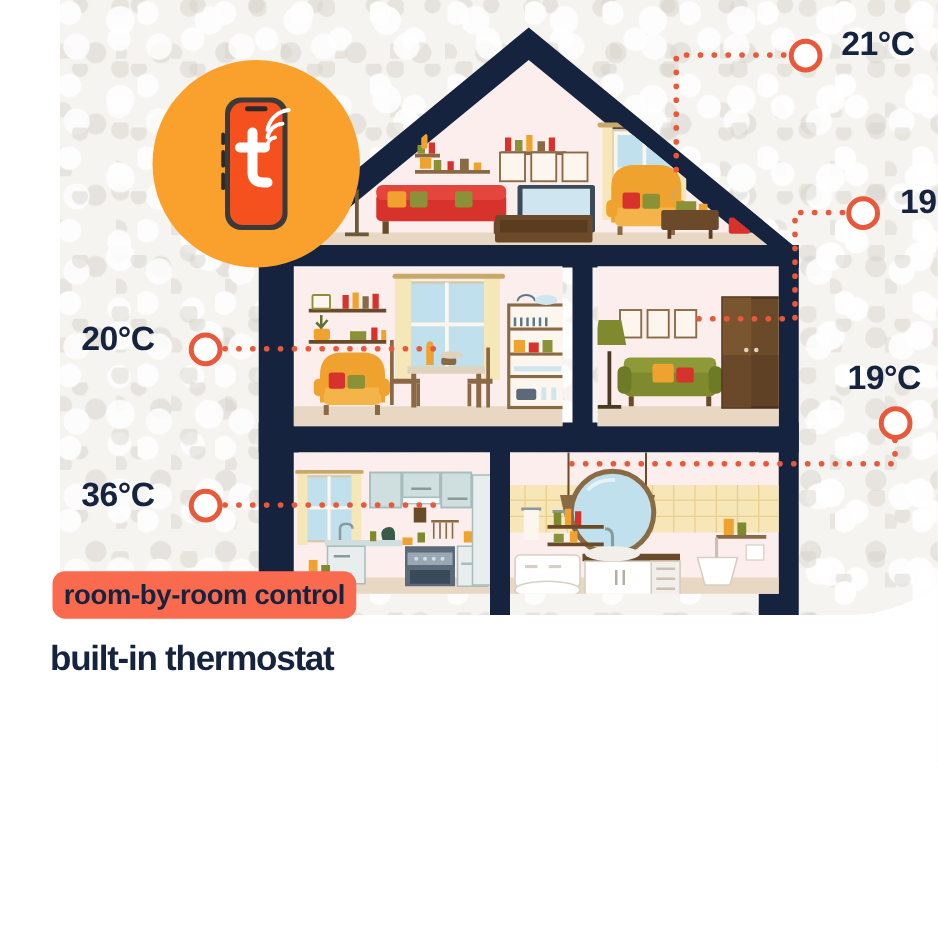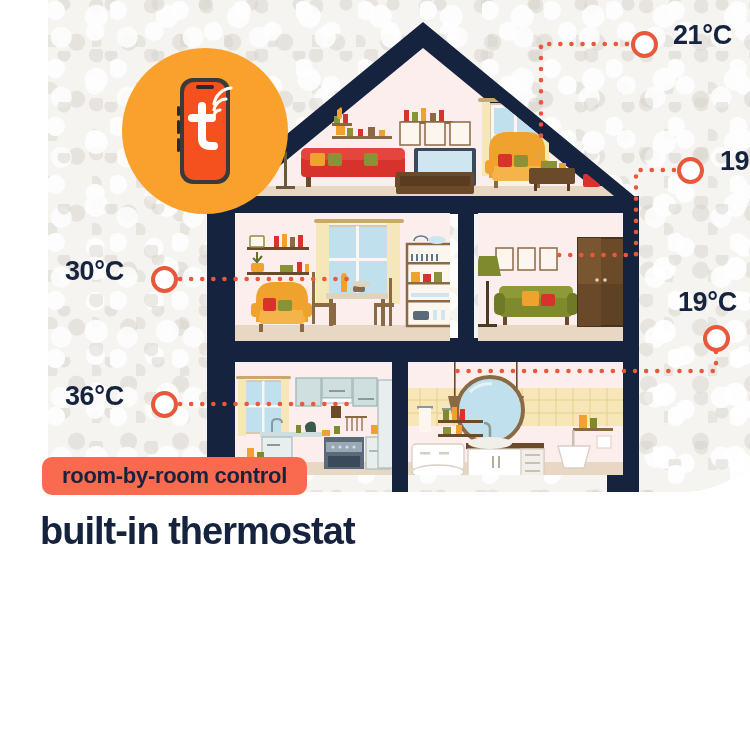--- a/index.html
+++ b/index.html
@@ -38,30 +38,30 @@
   }
   .tlabel{
     position:absolute;color:#16233f;font-weight:700;font-size:27px;
     letter-spacing:-.4px;white-space:nowrap;
   }
 
   
   .banner{
     position:absolute;left:42px;top:457px;height:38px;
     background:#f96a4e;border-radius:10px;
-    display:flex;align-items:center;padding:0 20px;box-sizing:border-box;
+    display:flex;align-items:center;padding:0 9px;box-sizing:border-box;
   }
   .banner span{
     color:#16233f;font-size:22px;font-weight:700;letter-spacing:-.3px;
   }
 
   
   .copy{position:absolute;left:40px;top:512px;width:680px;}
   .headline{
-    color:#16233f;font-size:38px;font-weight:700;letter-spacing:-1px;
+    color:#16233f;font-size:28px;font-weight:700;letter-spacing:-1px;
     margin:0 0 10px 0;line-height:1.05;
   }
   .body{
     color:#16233f;font-size:24.5px;line-height:1.28;margin:0;letter-spacing:-.3px;
   }
   .body b{font-weight:700;}
 
   
   .badge{
     position:absolute;left:74px;top:48px;width:166px;height:166px;
@@ -423,21 +423,21 @@
     <div>
       <div class="tcircle" style="left:629px;top:157px;"></div>
       <div class="tlabel" style="left:672px;top:146px;">19°C</div>
     </div>
     <div>
       <div class="tcircle" style="left:655px;top:325px;"></div>
       <div class="tlabel" style="left:630px;top:287px;">19°C</div>
     </div>
     <div>
       <div class="tcircle" style="left:103px;top:266px;"></div>
-      <div class="tlabel" style="left:17px;top:256px;">30°C</div>
+      <div class="tlabel" style="left:17px;top:256px;">20°C</div>
     </div>
     <div>
       <div class="tcircle" style="left:103px;top:391px;"></div>
       <div class="tlabel" style="left:17px;top:381px;">36°C</div>
     </div>
 
     <div class="badge">
       <svg viewBox="0 0 166 166" width="166" height="166">
         <rect x="58" y="30" width="50" height="106" rx="13" fill="#3a3a3a"></rect>
         <rect x="62" y="34" width="42" height="98" rx="10" fill="#f4511e"></rect>

